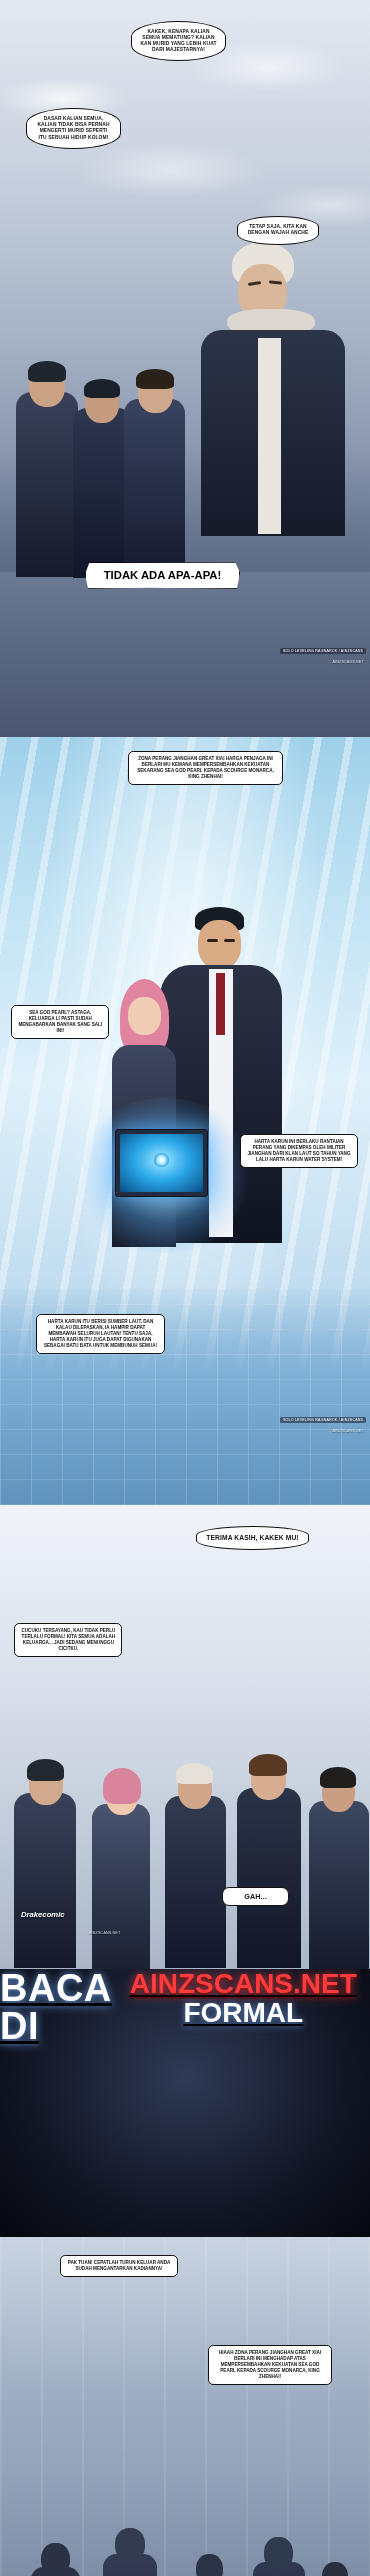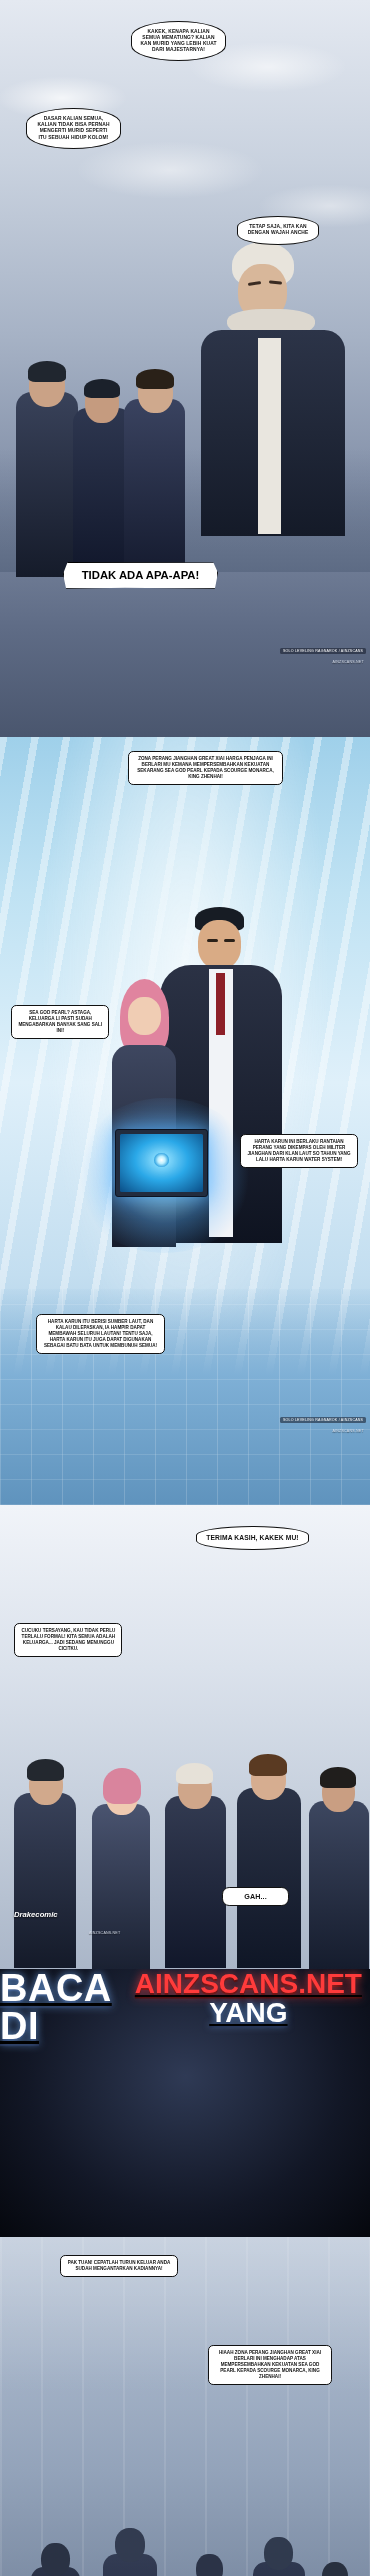--- a/index.html
+++ b/index.html
@@ -258,21 +258,21 @@
       <div style="position:absolute;left:122px;top:12.4px;width:35px;height:40px;border-radius:45%;background:#cfa98d;"></div>
       <div style="position:absolute;left:120px;top:8.2px;width:38px;height:19.6px;border-radius:50% 50% 20% 20%;background:#2a2118;"></div>
     </div>
 
     <div class="bubble round tail tail-bl" style="left:131px; top:20.6px; width:95px;">KAKEK, KENAPA KALIAN SEMUA MEMATUNG? KALIAN KAN MURID YANG LEBIH KUAT DARI MAJESTARNYA!</div>
 
     <div class="bubble round tail tail-br" style="left:26px; top:108px; width:95px;">DASAR KALIAN SEMUA, KALIAN TIDAK BISA PERNAH MENGERTI MURID SEPERTI ITU SEBUAH HIDUP KOLOM!</div>
 
     <div class="bubble round tail tail-bl" style="left:237px; top:216px; width:82px;">TETAP SAJA, KITA KAN DENGAN WAJAH ANCHE</div>
 
-    <div class="shout" style="left:63px; top:562px; width:155px;">TIDAK ADA APA-APA!</div>
+    <div class="shout" style="left:85px; top:562px; width:155px;">TIDAK ADA APA-APA!</div>
 
     <div class="wm-badge" style="right:5.2px; top:648px;">SOLO LEVELING RAGNAROK / AINZSCANS</div>
     <div class="wm-small" style="right:7.2px; top:660px;">AINZSCANS.NET</div>
   </div>
 
   <div class="panel p2">
     <div class="p2-rays"></div>
     <div class="p2-floor"></div>
     <div class="p2-grid"></div>
 
@@ -334,29 +334,29 @@
       <div style="position:absolute;left:241px;top:13.4px;width:35px;height:40px;border-radius:46%;background:#d6ad90;"></div>
       <div style="position:absolute;left:239px;top:7.2px;width:38px;height:21.6px;border-radius:50% 50% 20% 20%;background:#5a3a22;"></div>
 
       <div style="position:absolute;left:299px;top:54px;width:60px;height:168px;background:linear-gradient(180deg,#3d4760,#151c2d);border-radius:14.4px 14.4px 0 0;"></div>
       <div style="position:absolute;left:312px;top:26px;width:33px;height:39px;border-radius:46%;background:#c99e82;"></div>
       <div style="position:absolute;left:310px;top:19.6px;width:36px;height:21.6px;border-radius:50% 50% 20% 20%;background:#201e1c;"></div>
     </div>
 
     <div class="bubble tail tail-tl" style="left:222px; top:382px; width:67px; font-size:7.2px;">GAH...</div>
 
-    <div class="wm-logo" style="left:14px; top:405px;">Drakecomic</div>
+    <div class="wm-logo" style="left:21px; top:405px;">Drakecomic</div>
     <div class="wm-small" style="left:89px; top:426px;">AINZSCANS.NET</div>
   </div>
 
   <div class="panel banner">
     <div class="banner-line1">BACA DI</div>
     <div class="banner-line2">
       <span class="banner-accent">AINZSCANS.NET</span>
-      <span class="banner-site">YANG</span>
+      <span class="banner-site">FORMAL</span>
     </div>
   </div>
 
   <div class="panel p4">
     <div class="p4-hall"></div>
 
     <div class="caption" style="left:60px; top:17.5px; width:118px;">PAK TUAN! CEPATLAH TURUN KELUAR ANDA SUDAH MENGANTARKAN KADIANNYA!</div>
 
     <div class="caption" style="left:208px; top:108px; width:124px;">HIAAH ZONA PERANG JIANGHAN GREAT XIAI BERLARI INI MENGHADAP ATAS MEMPERSEMBAHKAN KEKUATAN SEA GOD PEARL KEPADA SCOURGE MONARCA, KING ZHENHAI!</div>
 

